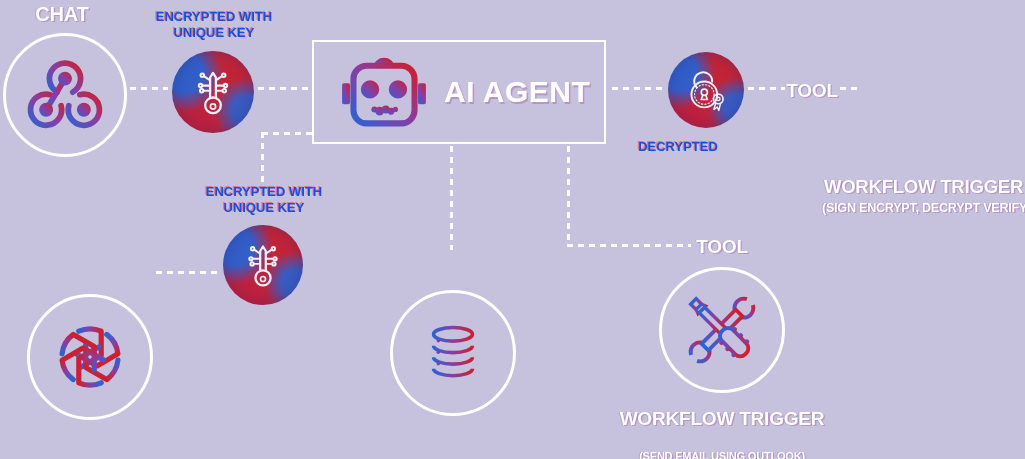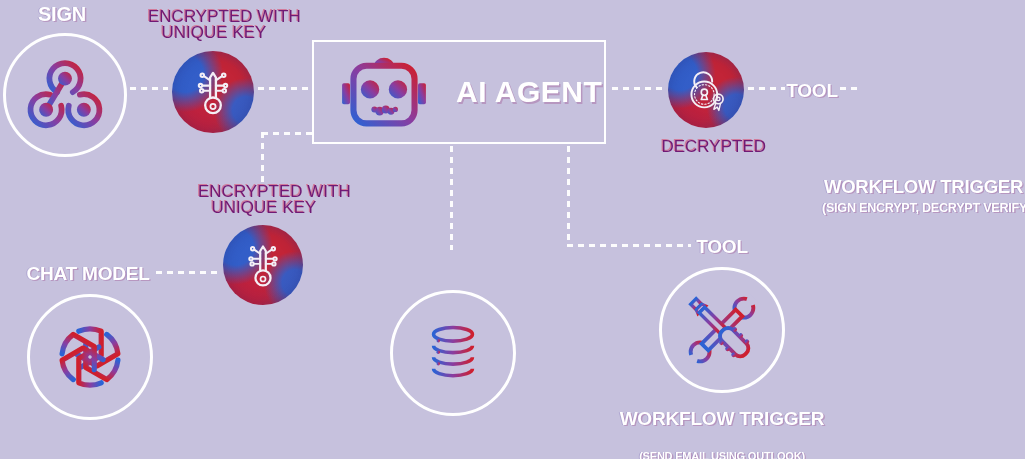--- a/index.html
+++ b/index.html
@@ -15,23 +15,23 @@
     position:absolute;
     color:#ffffff;
     font-weight:800;
     letter-spacing:-0.2px;
     text-align:center;
     text-shadow:1.4px 1.4px 0 rgba(150,55,125,0.30), -1px 0 0 rgba(90,70,170,0.22);
     white-space:nowrap;
   }
   .blabel{
     position:absolute;
-    color:#701a75;
-    font-weight:400;
-    font-size:17px;
+    color:#1d4ed8;
+    font-weight:700;
+    font-size:13px;
     line-height:16px;
     text-align:center;
     text-shadow:-1.2px -1.2px 0 rgba(220,65,100,0.55);
     white-space:nowrap;
   }
   
   .dash-h{position:absolute;height:3px;
     background:repeating-linear-gradient(90deg,#ffffff 0 6px,transparent 6px 11px);
     opacity:.95;}
   .dash-v{position:absolute;width:3px;
@@ -69,21 +69,21 @@
     display:flex;align-items:center;justify-content:center;
   }
   .sphere-text{
     color:#ffffff;font-size:17px;font-weight:400;letter-spacing:4.5px;
     text-shadow:0 0 2px rgba(60,20,60,0.4);
     margin-left:-6px;
   }
   .agent-title{
     color:#ffffff;font-size:30px;font-weight:800;letter-spacing:0.5px;
     text-shadow:1.6px 1.6px 0 rgba(150,55,125,0.30);
-    margin-left:24px;white-space:nowrap;
+    margin-left:12px;white-space:nowrap;
   }
   svg{display:block;}
 </style>
 </head>
 <body>
 
 <div id="canvas">
 
   <svg width="0" height="0" style="position:absolute">
     <defs>
@@ -103,21 +103,21 @@
           <stop offset="1" stop-color="#cf1f2d"></stop>
       </linearGradient>
       <linearGradient id="gBT" x1="0" y1="1" x2="0" y2="0">
         <stop offset="0" stop-color="#2b63d5"></stop>
           <stop offset="0.5" stop-color="#8a3da0"></stop>
           <stop offset="1" stop-color="#cf1f2d"></stop>
       </linearGradient>
     </defs>
   </svg>
 
-  <div class="wlabel" style="left:17px;top:3px;width:90px;font-size:20px;">SIGN</div>
+  <div class="wlabel" style="left:17px;top:3px;width:90px;font-size:20px;">CHAT</div>
   <div class="ring" style="left:3px;top:33px;width:124px;height:124px;">
     <svg width="82" height="82" viewBox="0 0 100 100">
       <g fill="none" stroke="url(#gBLTR)" stroke-width="7" stroke-linecap="round">
         <path d="M 40.5 46.5 A 19 19 0 1 1 59.5 46.5"></path>
         <path d="M 31.9 49.6 A 19 19 0 1 0 45.3 63.1"></path>
         <path d="M 54.6 63.1 A 19 19 0 1 0 68.1 49.6"></path>
         <path d="M 50 30 L 27 68"></path>
         <path d="M 27 68 L 73 68"></path>
       </g>
       <g fill="url(#gBLTR)">
@@ -209,21 +209,20 @@
             <circle cx="68.5" cy="21" r="3"></circle>
           <path d="M 55 39 L 68 39"></path>
             <circle cx="71.5" cy="39" r="3"></circle>
           <path d="M 55 48 L 66 48"></path>
             <circle cx="69.5" cy="48" r="3"></circle>
         </g>
       </g>
     </svg>
   </div>
 
-  <div class="wlabel" style="left:25px;top:263px;width:126px;font-size:19px;">CHAT MODEL</div>
   <div class="dash-h" style="left:156px;top:271px;width:62px;"></div>
   <div class="ring" style="left:27px;top:294px;width:126px;height:126px;">
     <svg width="80" height="80" viewBox="-50 -50 100 100">
       <g fill="none" stroke="url(#gLR)" stroke-width="6.5" stroke-linecap="round" stroke-linejoin="round">
         <path d="M -14 -32.2 A 35 35 0 0 1 14 -32.2 L 14 -2 L -11 12.5"></path>
         <path d="M -14 -32.2 A 35 35 0 0 1 14 -32.2 L 14 -2 L -11 12.5" transform="rotate(60)"></path>
         <path d="M -14 -32.2 A 35 35 0 0 1 14 -32.2 L 14 -2 L -11 12.5" transform="rotate(120)"></path>
         <path d="M -14 -32.2 A 35 35 0 0 1 14 -32.2 L 14 -2 L -11 12.5" transform="rotate(180)"></path>
         <path d="M -14 -32.2 A 35 35 0 0 1 14 -32.2 L 14 -2 L -11 12.5" transform="rotate(240)"></path>
         <path d="M -14 -32.2 A 35 35 0 0 1 14 -32.2 L 14 -2 L -11 12.5" transform="rotate(300)"></path>
@@ -289,21 +288,21 @@
         <circle cx="47" cy="58" r="23"></circle>
         <circle cx="47" cy="58" r="17.5" stroke-width="2" stroke-dasharray="2.5 3.5"></circle>
         <circle cx="47" cy="54" r="5.5" stroke-width="3"></circle>
         <path d="M 44.5 59 L 41.5 67 L 52.5 67 L 49.5 59" stroke-width="3"></path>
         <circle cx="72" cy="66" r="8.5" stroke-width="3"></circle>
         <circle cx="72" cy="66" r="3" stroke-width="2.5"></circle>
         <path d="M 67.5 73 L 64 84.5 L 70 80.5 L 73 86.5 L 76 73.5" stroke-width="2.5"></path>
       </g>
     </svg>
   </div>
-  <div class="blabel" style="left:646px;top:139px;width:120px;text-align:right;">
+  <div class="blabel" style="left:618px;top:139px;width:120px;">
     <div>DECRYPTED</div>
   </div>
 
   <div class="dash-h" style="left:748px;top:87px;width:37px;"></div>
   <div class="wlabel" style="left:786px;top:80px;width:52px;font-size:19px;">TOOL</div>
   <div class="dash-h" style="left:840px;top:87px;width:20px;"></div>
 
   <div class="wlabel" style="left:822px;top:176px;width:203px;font-size:18.5px;">WORKFLOW TRIGGER</div>
   <div class="wlabel" style="left:822px;top:201px;width:203px;font-size:12.5px;">(SIGN ENCRYPT, DECRYPT VERIFY)</div>
 

